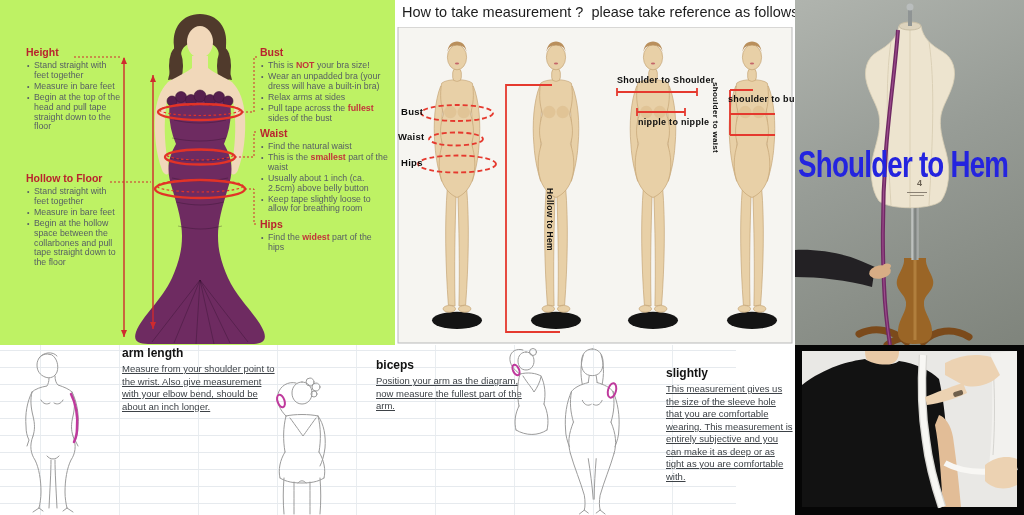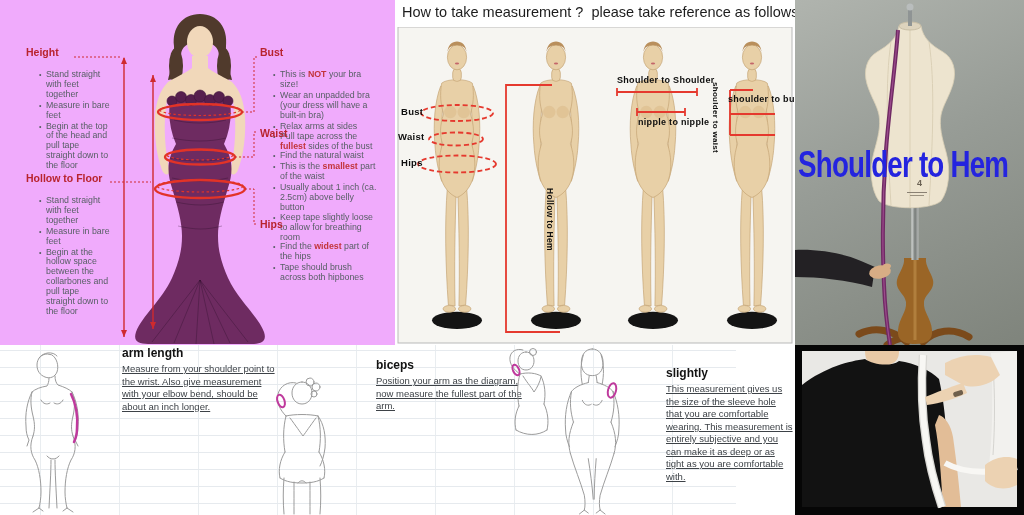--- a/index.html
+++ b/index.html
@@ -1,24 +1,24 @@
 <!DOCTYPE html>
 <html><head>
 <meta charset="utf-8">
 <style>
   html,body{margin:0;padding:0;background:#fff;}
   .canvas{position:relative;width:1024px;height:515px;overflow:hidden;background:#fff;
           font-family:"Liberation Sans",sans-serif;}
   .abs{position:absolute;}
 
   
-  .panel-left{position:absolute;left:0;top:0;width:395px;height:345px;background:#f0abfc;}
+  .panel-left{position:absolute;left:0;top:0;width:395px;height:345px;background:#bef264;}
   .ann-col{position:absolute;}
   .ann-title{font-weight:bold;color:#b8242e;font-size:10.5px;margin:0 0 3px 0;}
-  ul.ann-list{list-style:none;margin:12px;padding:0;}
+  ul.ann-list{list-style:none;margin:0;padding:0;}
   ul.ann-list li{position:relative;padding-left:8px;font-size:8.8px;line-height:9.9px;
                  color:#565e64;margin-bottom:1px;}
   ul.ann-list li::before{content:"•";position:absolute;left:1px;top:0;font-size:7px;color:#565e64;}
   .em{color:#c2353b;font-weight:bold;}
 
   
   .panel-measure{position:absolute;left:395px;top:0;width:400px;height:345px;background:#fff;}
   .measure-title{position:absolute;left:7px;top:4px;font-size:14.5px;color:#1c1c1c;white-space:pre;}
   .mlabel{position:absolute;font-weight:bold;color:#0e0e0e;font-size:9px;letter-spacing:.3px;white-space:nowrap;}
   .vtext{writing-mode:vertical-rl;}
@@ -82,21 +82,20 @@
           <li><span>This is the </span><span class="em">smallest</span><span> part of the waist</span></li>
           <li><span>Usually about 1 inch (ca. 2.5cm) above belly button</span></li>
           <li><span>Keep tape slightly loose to allow for breathing room</span></li>
         </ul>
     </div>
 
     <div class="ann-col" style="left:260px;top:218px;width:130px;">
       <div class="ann-title">Hips</div>
       <ul class="ann-list">
           <li><span>Find the </span><span class="em">widest</span><span> part of the hips</span></li>
-          <li><span>Tape should brush across both hipbones</span></li>
         </ul>
     </div>
 
     <svg class="abs" style="left:118px;top:12px;" width="164" height="333" viewBox="0 0 164 333">
       <g>
         <path d="M82,2 C64,2 54,16 56,34 C57,48 52,58 50,68 C58,68 62,56 63,44 C63,38 66,30 82,30 C98,30 101,38 101,44 C102,56 106,68 114,68 C112,58 107,48 108,34 C110,16 100,2 82,2 Z" fill="#503a2c"></path>
         <ellipse cx="58" cy="54" rx="7" ry="18" fill="#503a2c"></ellipse>
         <ellipse cx="106" cy="54" rx="7" ry="18" fill="#503a2c"></ellipse>
       </g>
       <ellipse cx="82" cy="30" rx="13" ry="16" fill="#f1d8ba"></ellipse>

